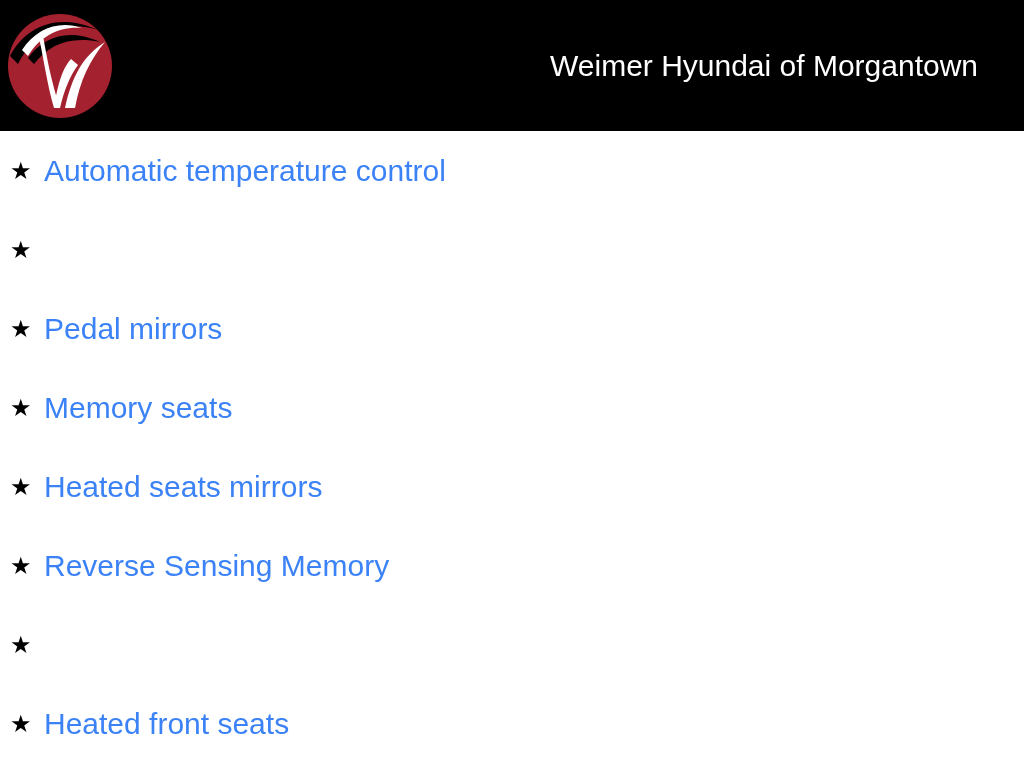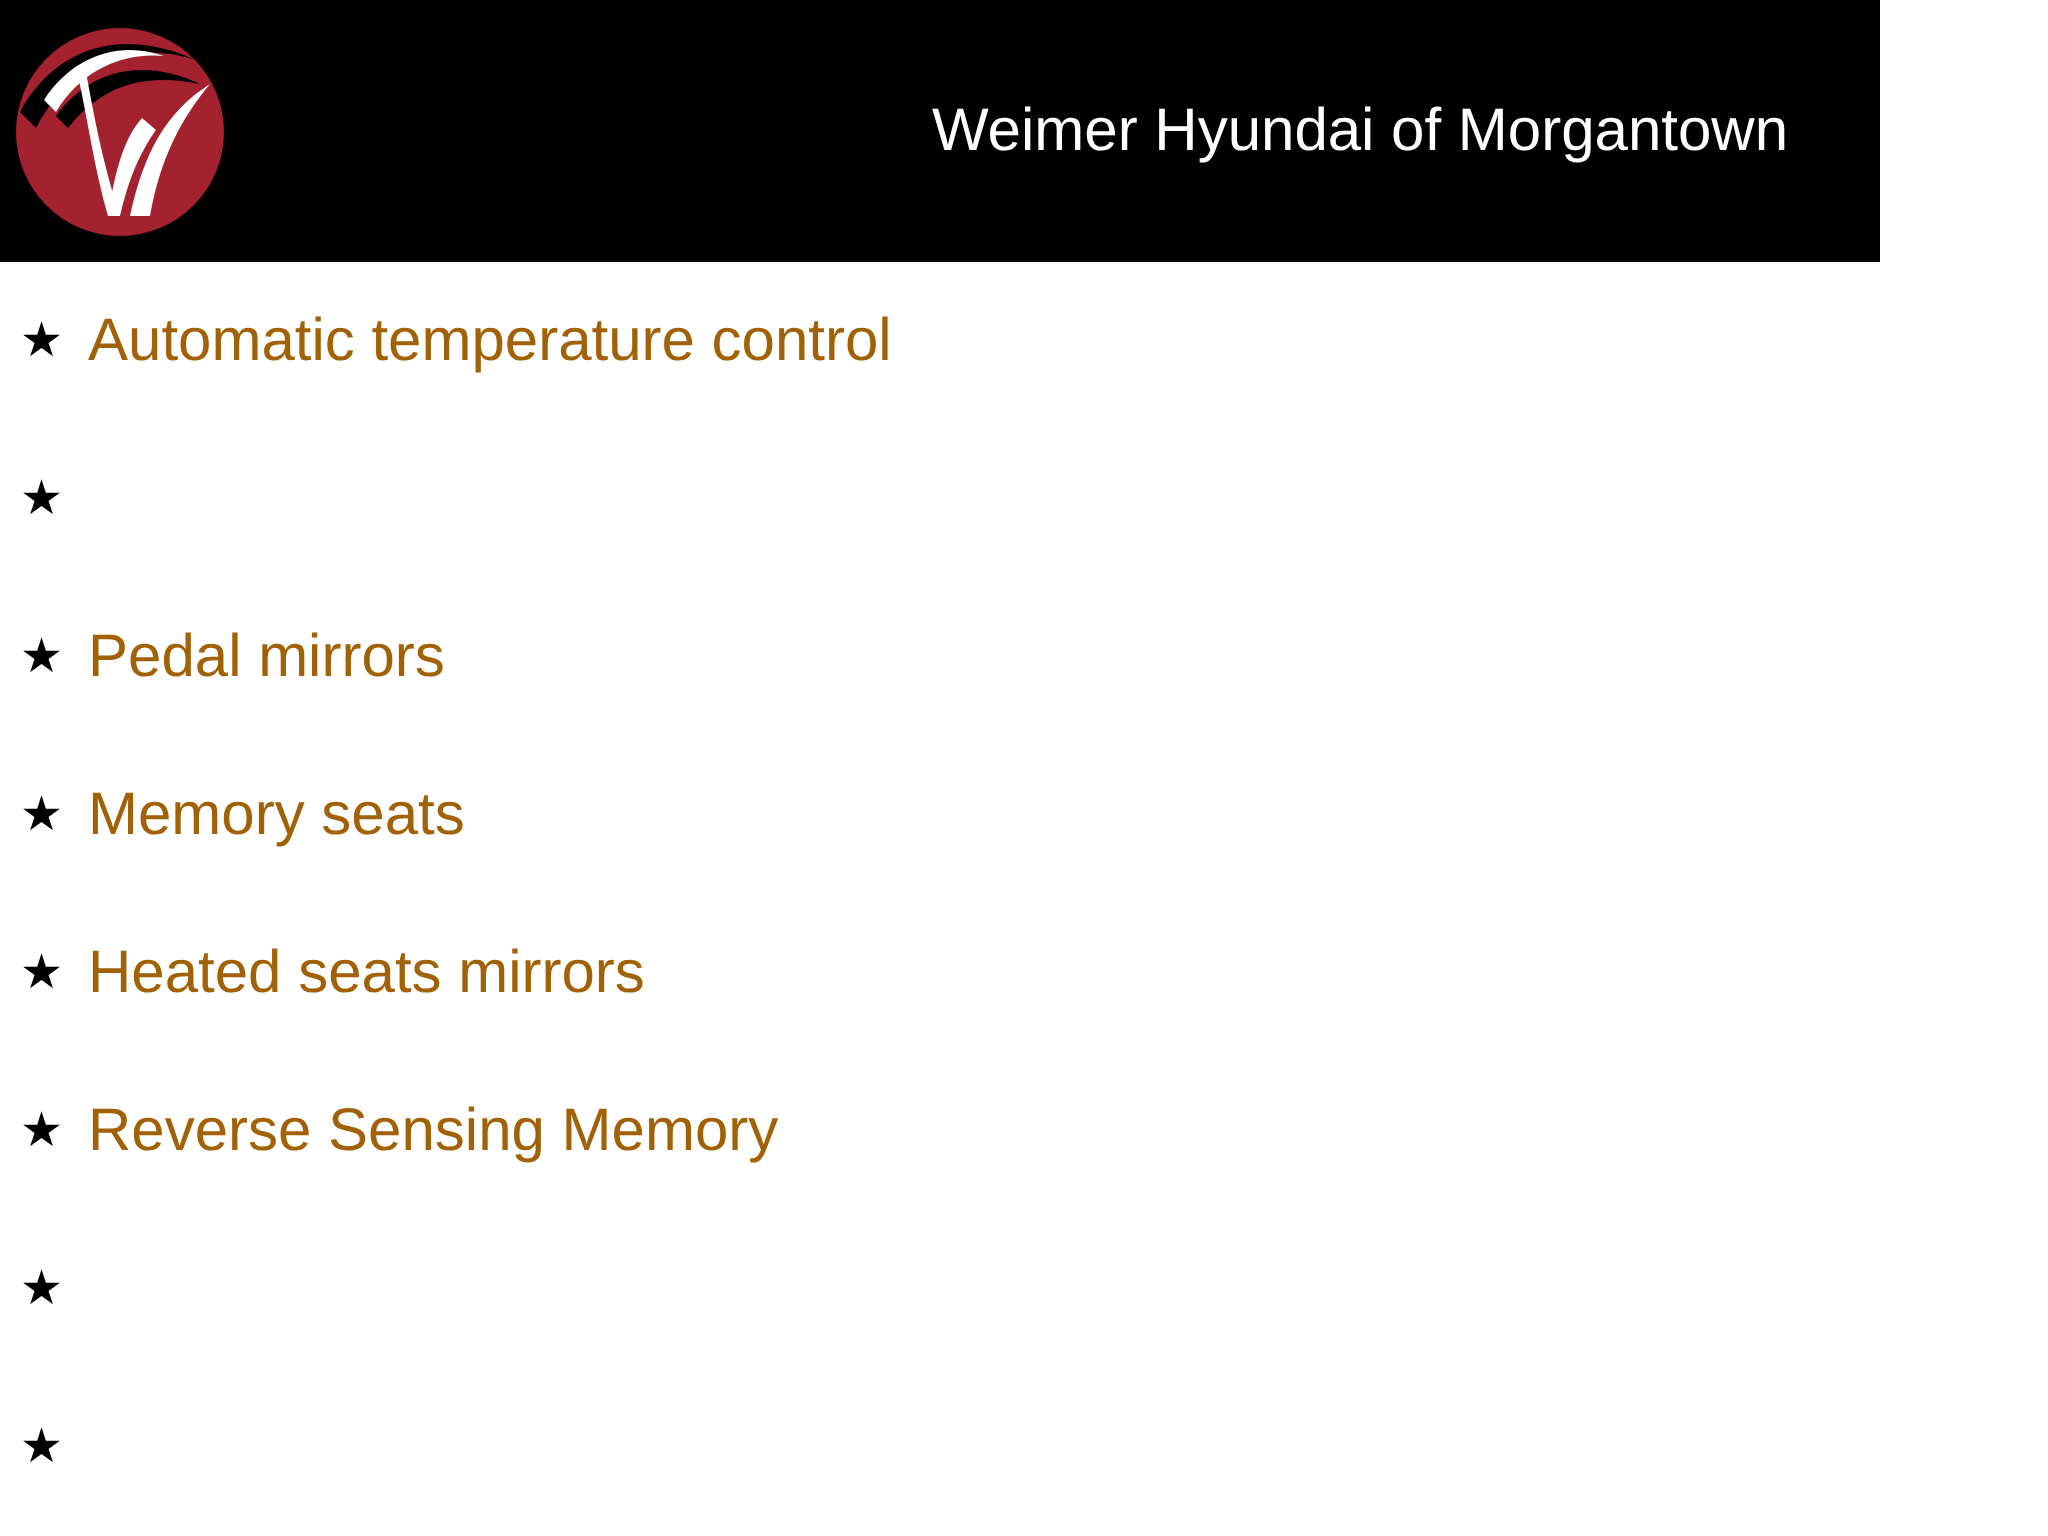--- a/index.html
+++ b/index.html
@@ -8,21 +8,21 @@
   }
   body {
     width: 1024px;
     height: 768px;
     background: #ffffff;
     overflow: hidden;
     font-family: "Liberation Sans", sans-serif;
   }
   .header {
     position: relative;
-    width: 940px;
+    width: 1024px;
     height: 131px;
     background: #000000;
   }
   .logo {
     position: absolute;
     left: 8px;
     top: 14px;
     width: 104px;
     height: 104px;
     display: block;
@@ -51,21 +51,21 @@
   }
   .star {
     flex: 0 0 34px;
     width: 34px;
     font-size: 24px;
     line-height: 1;
     color: #000000;
   }
   .label {
     font-size: 30px;
-    color: #a16207;
+    color: #3b82f6;
     white-space: nowrap;
   }
 </style>
 </head>
 <body>
 
 <div class="header">
   <svg class="logo" viewBox="0 0 104 104" xmlns="http://www.w3.org/2000/svg" aria-hidden="true">
     <circle cx="52" cy="52" r="52" fill="#a42130"></circle>
     <path d="M2 42 C 18 12, 50 -2, 90 16 C 58 6, 28 16, 10 50 Z" fill="#000000"></path>
@@ -100,14 +100,15 @@
   </li>
   <li class="feature">
     <span class="star">★</span>
     <span class="label">Reverse Sensing Memory</span>
   </li>
   <li class="feature">
     <span class="star">★</span>
   </li>
   <li class="feature">
     <span class="star">★</span>
+    <span class="label">Heated front seats</span>
   </li>
 </ul>
 
 </body></html>

